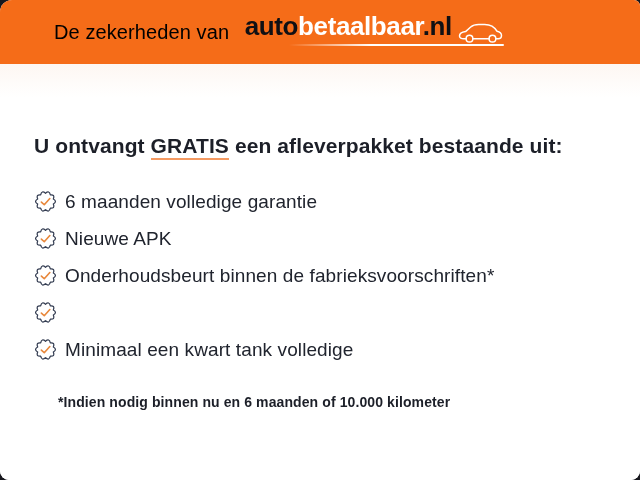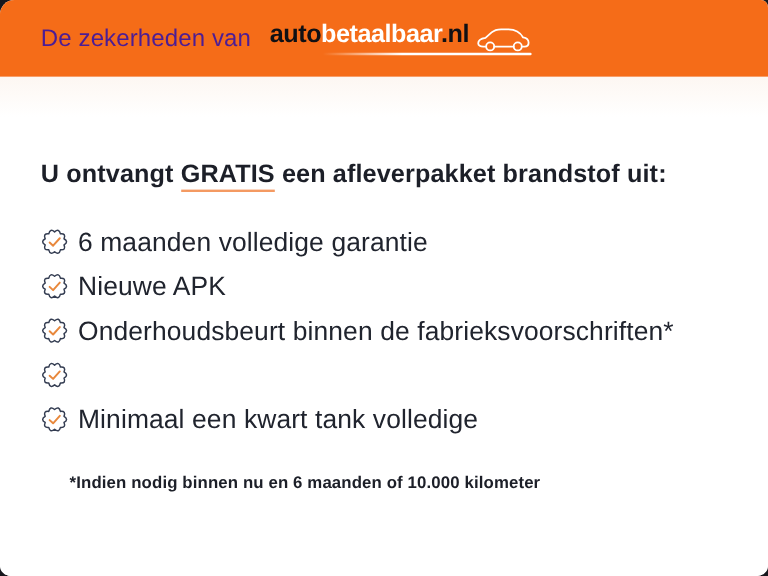--- a/index.html
+++ b/index.html
@@ -21,35 +21,36 @@
   .header {
     height: 64px;
     flex: 0 0 64px;
     background: #f56c18;
     display: flex;
     align-items: center;
     padding-left: 34px;
     box-sizing: border-box;
   }
   .header-label {
-    color: #4c1d95;
+    color: #000000;
     font-size: 20px;
     font-weight: 500;
     letter-spacing: 0.1px;
     white-space: pre;
+    margin-left: 20px;
   }
   .logo {
     position: relative;
     margin-left: 10px;
     display: flex;
     align-items: flex-end;
     padding-bottom: 4px;
   }
   .logo-text {
-    font-size: 21px;
+    font-size: 26px;
     font-weight: 800;
     letter-spacing: -0.4px;
     line-height: 1.1;
     position: relative;
     top: -4px;
     white-space: pre;
   }
   .logo-dark  { color: #101014; }
   .logo-light { color: #ffffff; }
   .car { width: 47px; height: 28px; margin-left: 5px; display: block; }
@@ -87,21 +88,21 @@
     gap: 14px;
   }
   .item {
     display: flex;
     align-items: center;
     gap: 8px;
     height: 23px;
   }
   .item .badge { width: 23px; height: 23px; flex: 0 0 23px; display: block; }
   .item-label {
-    font-size: 22px;
+    font-size: 19px;
     font-weight: 500;
     color: #20242e;
     letter-spacing: 0.1px;
     white-space: nowrap;
   }
   .footnote {
     margin-top: 33px;
     font-size: 14px;
     font-weight: 700;
     color: #1c1f28;
@@ -124,21 +125,21 @@
         <path d="M16.9 24.5 H34.1" stroke="#ffffff" stroke-width="1.6" stroke-linecap="round"></path>
         <circle cx="13.2" cy="24.3" r="3.6" stroke="#ffffff" stroke-width="1.6"></circle>
         <circle cx="37.8" cy="24.3" r="3.6" stroke="#ffffff" stroke-width="1.6"></circle>
       </svg>
       <div class="road"></div>
     </div>
   </div>
 
   <div class="body">
 
-    <div class="title"><span>U ontvangt </span><span class="highlight">GRATIS</span><span> een afleverpakket brandstof uit:</span></div>
+    <div class="title"><span>U ontvangt </span><span class="highlight">GRATIS</span><span> een afleverpakket bestaande uit:</span></div>
 
     <div class="list">
 
       <div class="item">
         <svg class="badge" viewBox="0 0 24 24" fill="none" xmlns="http://www.w3.org/2000/svg">
           <path d="M12 3.4 Q15.89 0.02 17.06 5.04 Q22.19 4.59 20.18 9.34 Q24.6 12 20.18 14.66 Q22.19 19.41 17.06 18.96 Q15.89 23.98 12 20.6 Q8.11 23.98 6.94 18.96 Q1.81 19.41 3.82 14.66 Q-0.6 12 3.82 9.34 Q1.81 4.59 6.94 5.04 Q8.11 0.02 12 3.4 Z" stroke="#343D52" stroke-width="1.3" stroke-linejoin="round"></path>
           <path d="M7.7 12.6 L10.7 15.4 L16.5 8.9" stroke="#E8883C" stroke-width="1.7" stroke-linecap="round" stroke-linejoin="round"></path>
         </svg>
         <span class="item-label">6 maanden volledige garantie</span>
       </div>

